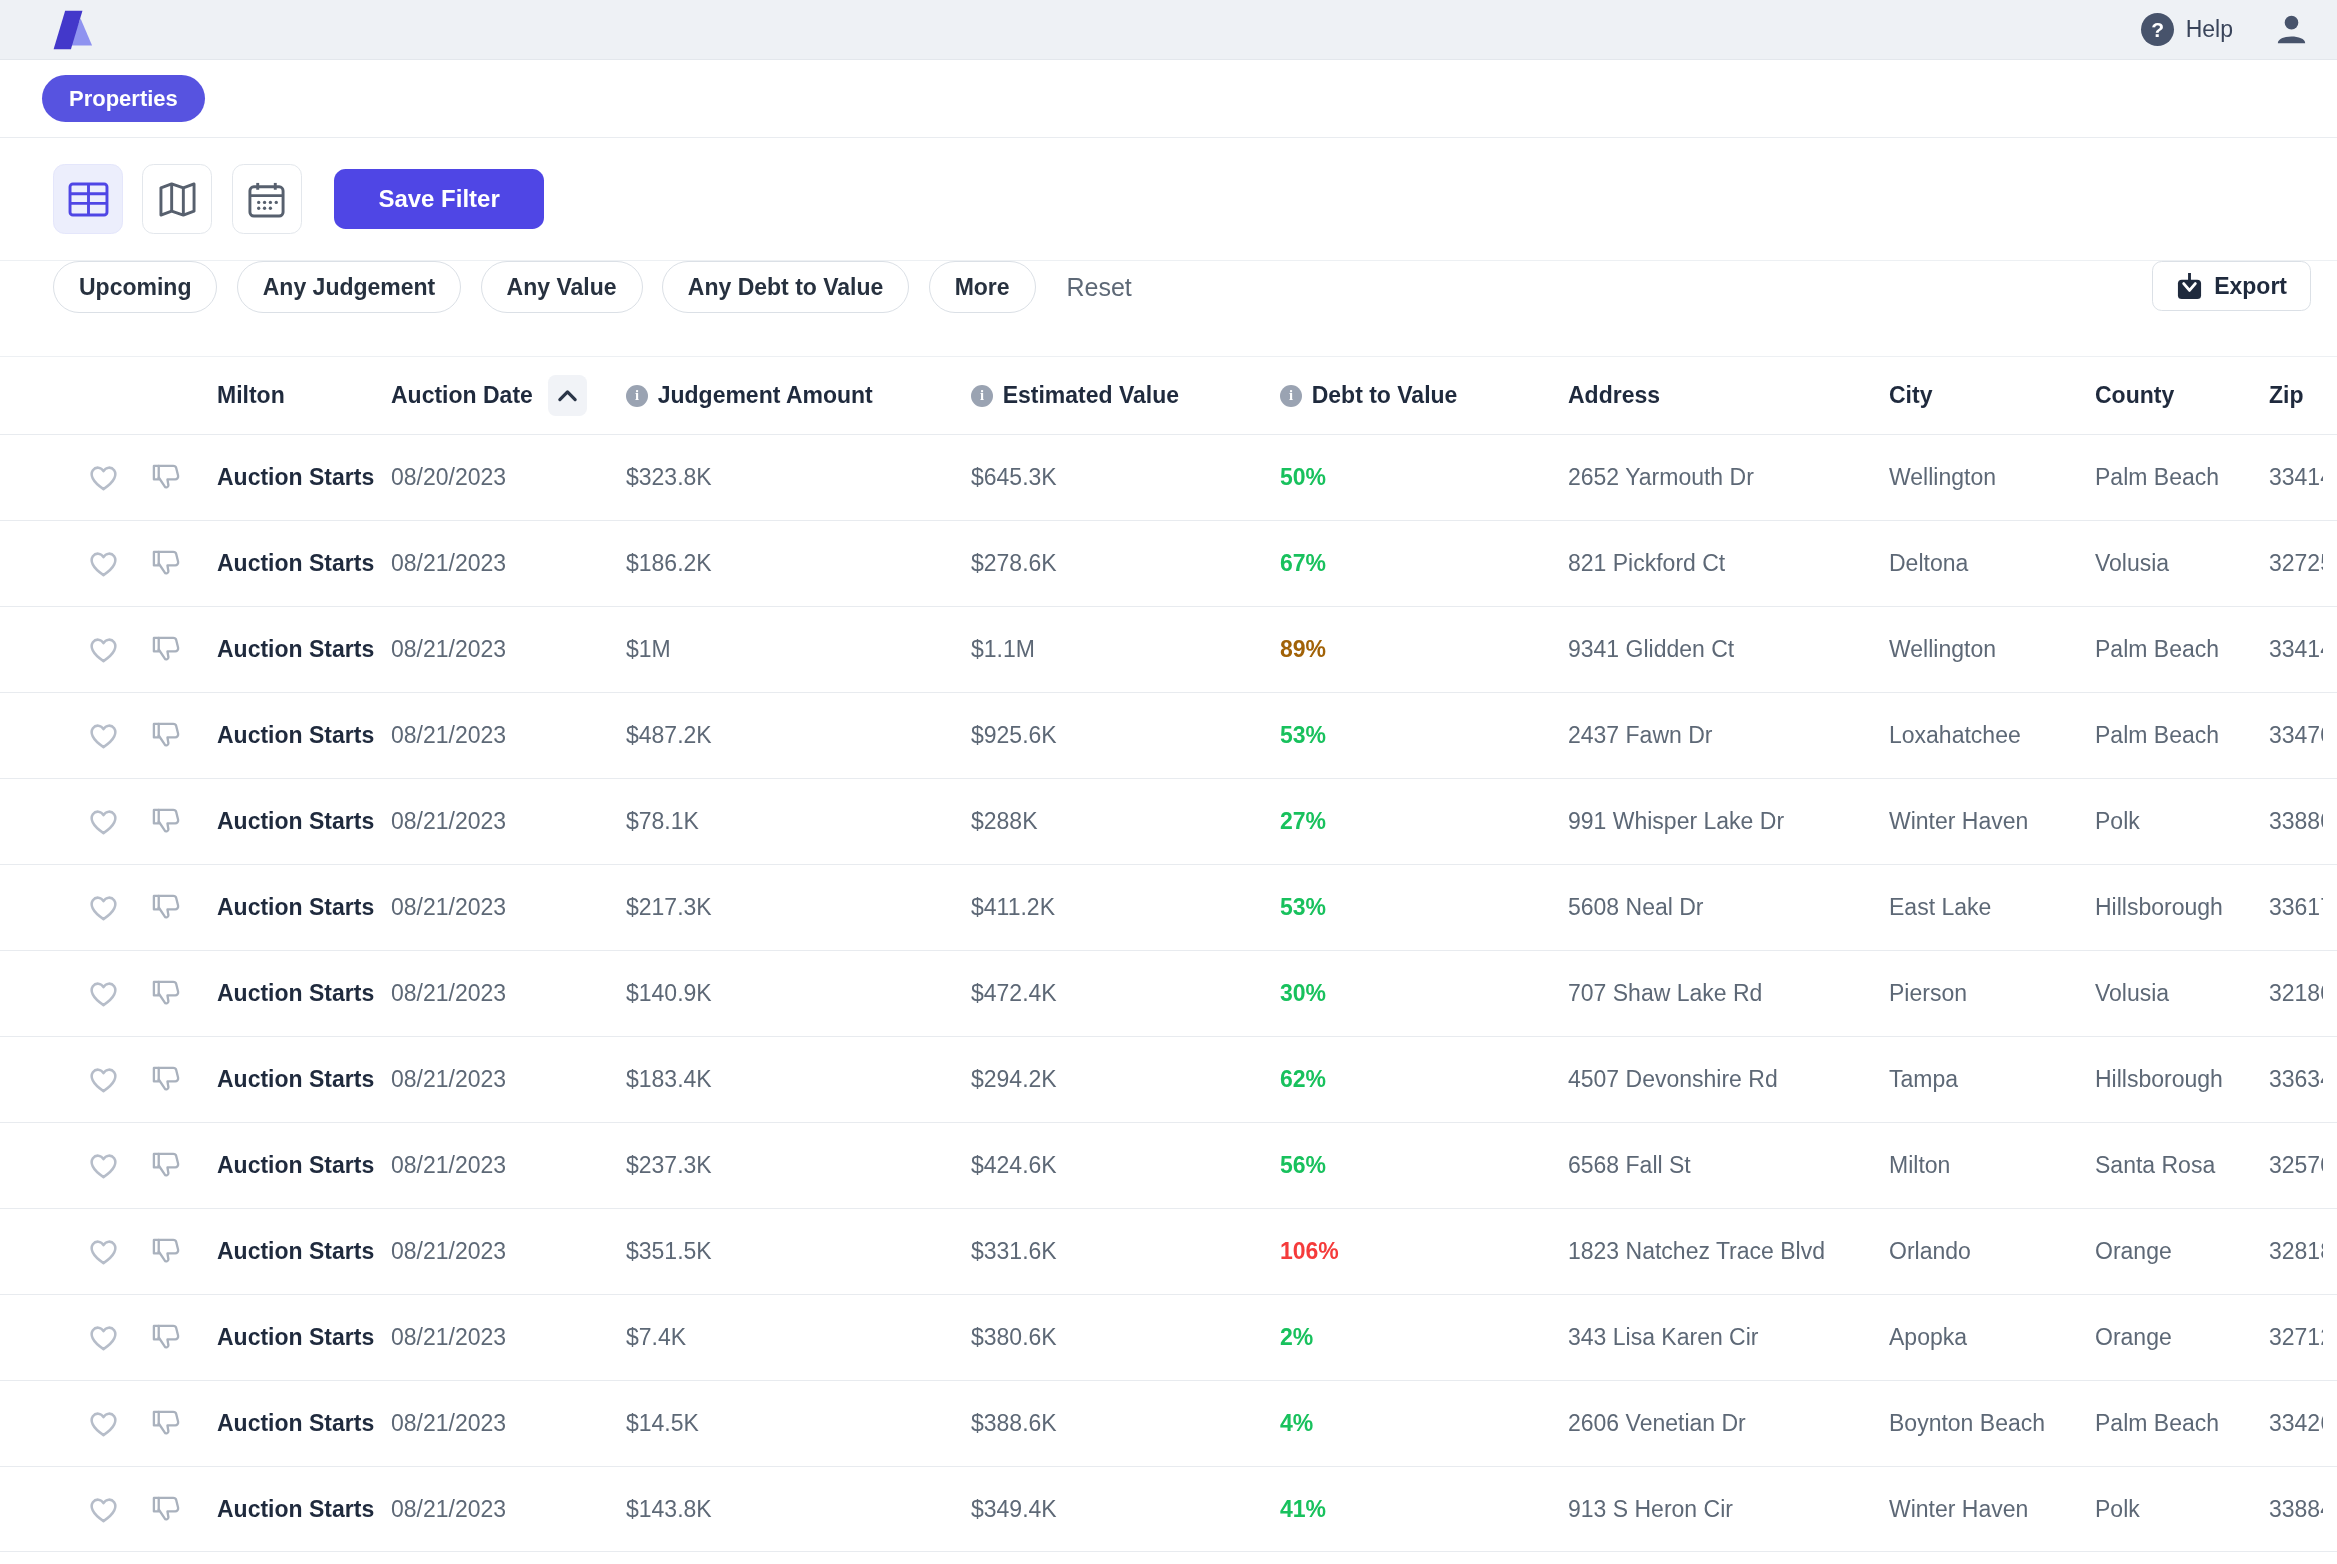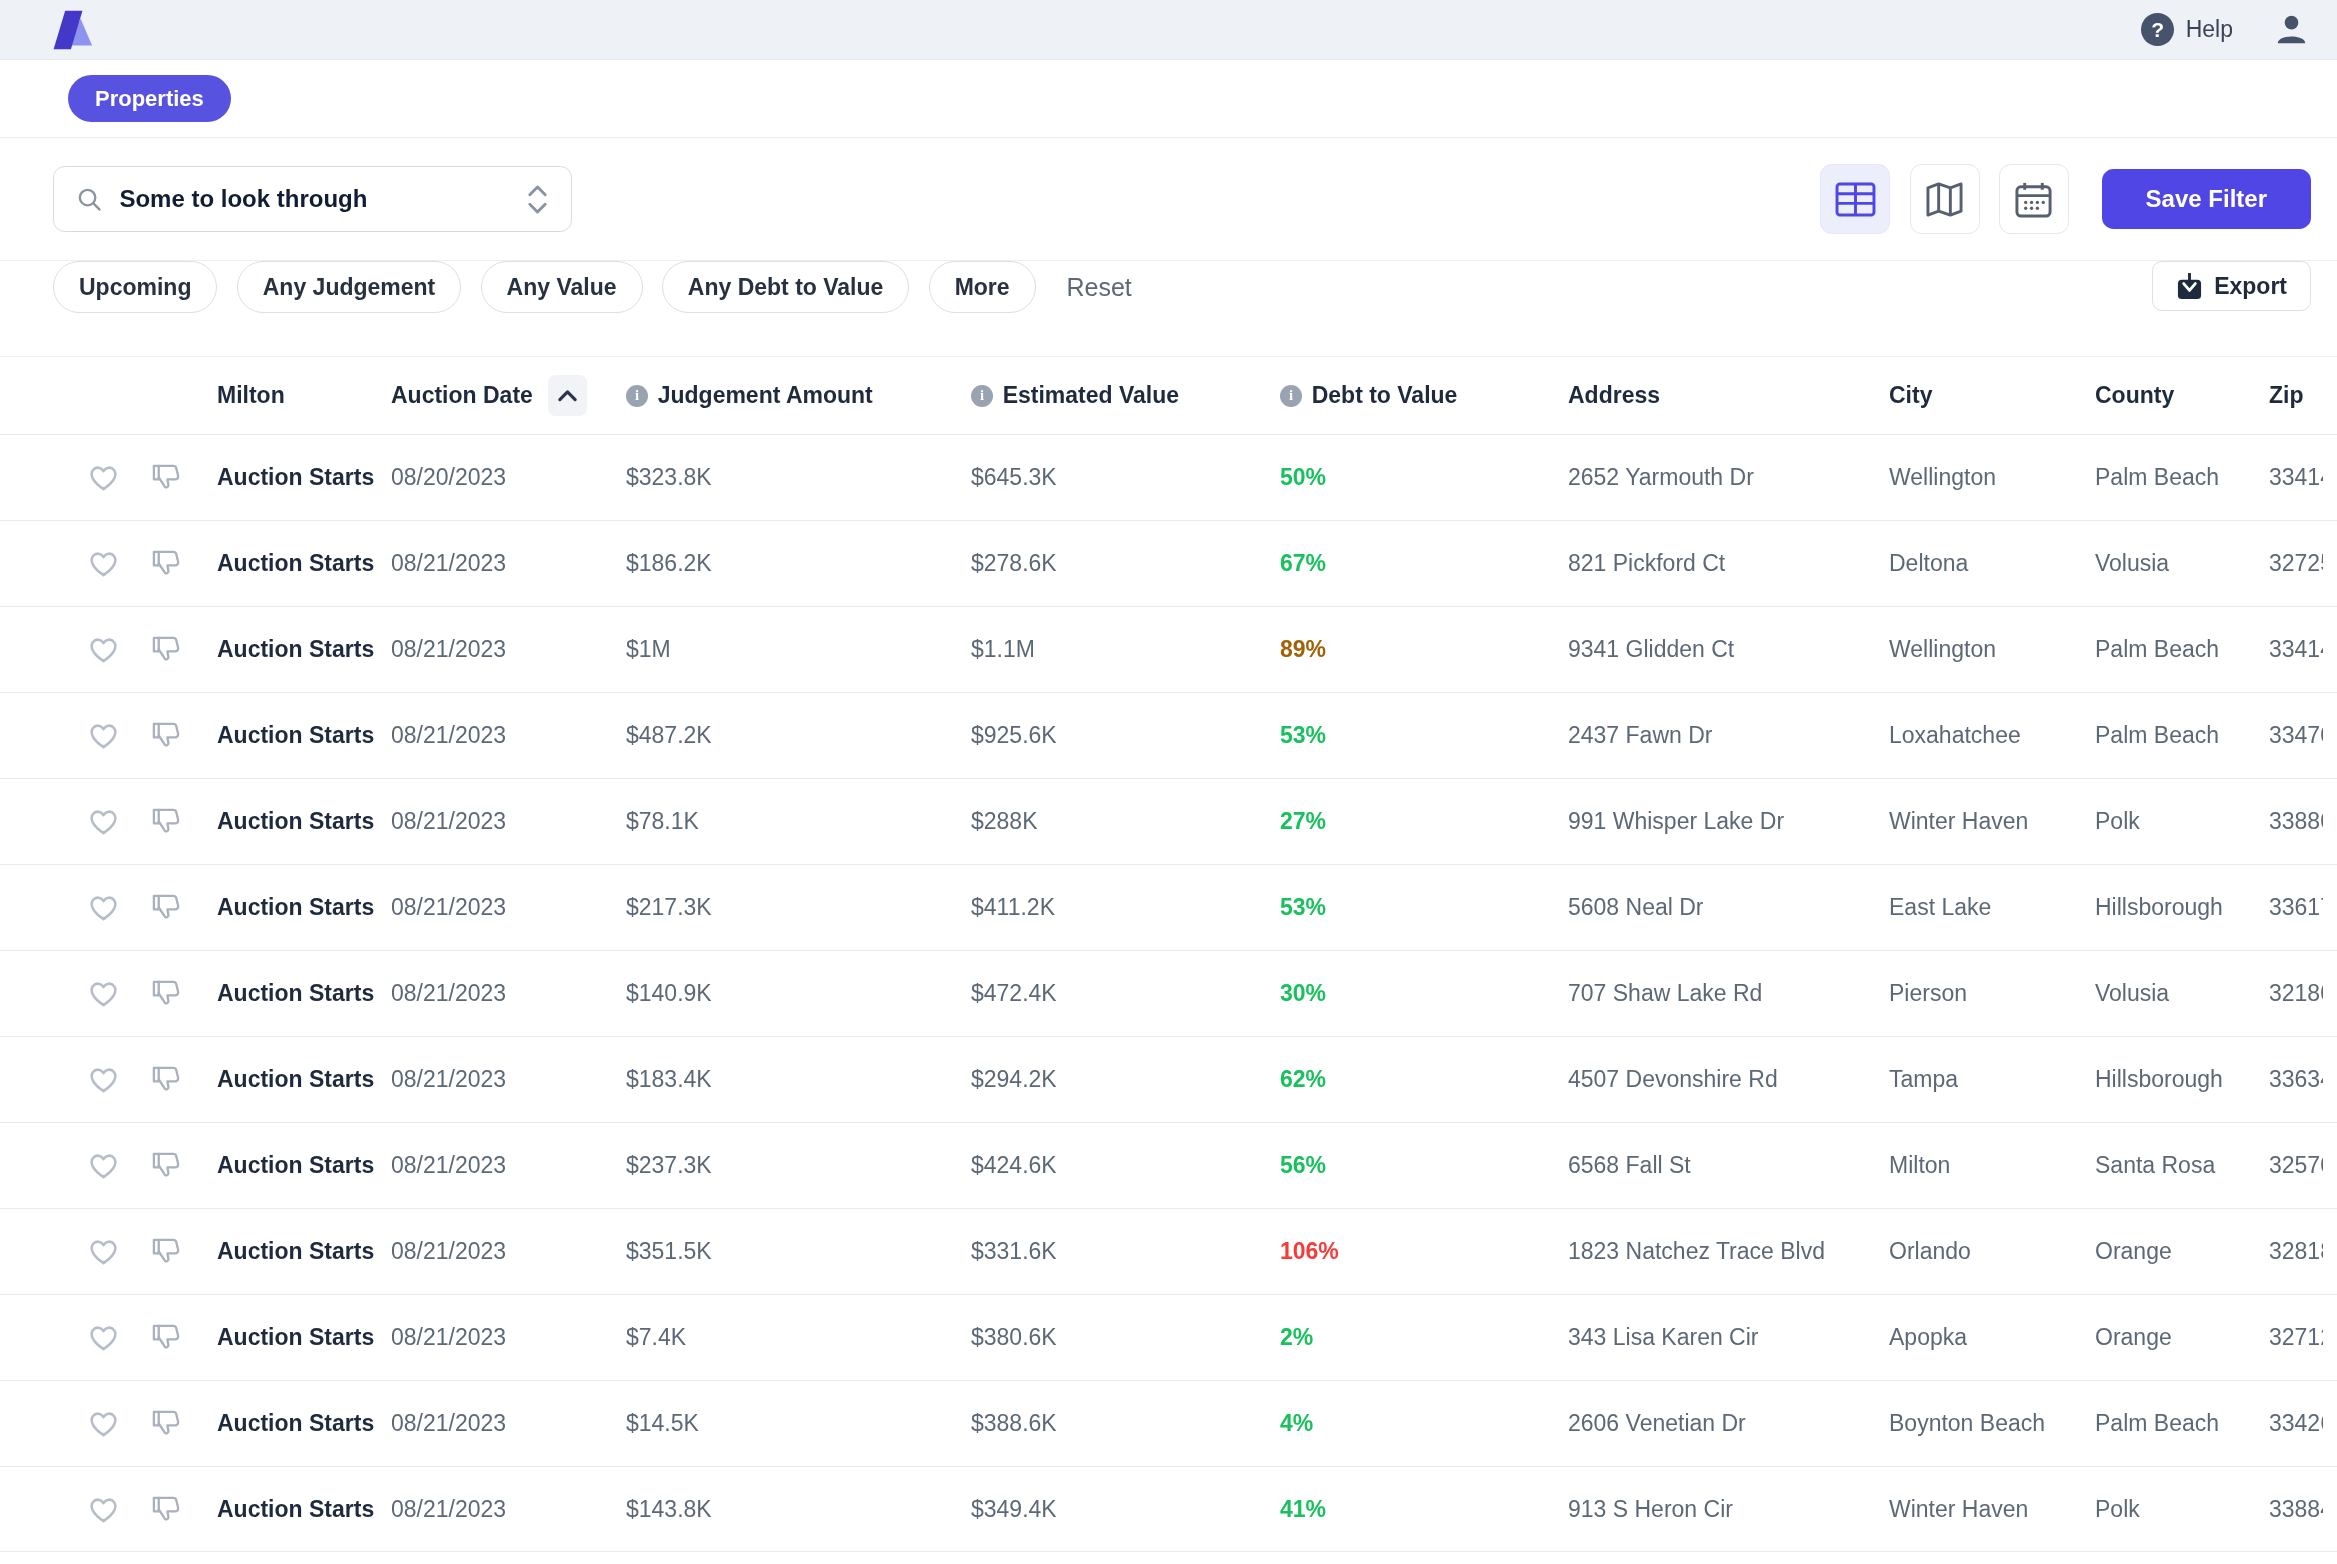--- a/index.html
+++ b/index.html
@@ -9,21 +9,21 @@
   
   .topbar { height:60px; background:#eef1f5; border-bottom:1px solid #e3e7ec;
     display:flex; align-items:center; justify-content:space-between; padding:0 27px 0 44px; }
   .topbar-right { display:flex; align-items:center; gap:39px; }
   .help { display:flex; align-items:center; gap:11.6px; cursor:pointer; }
   .help-circle { width:33px; height:33px; border-radius:50%; background:#47536b;
     color:#fff; font-size:21px; font-weight:700; display:flex; align-items:center; justify-content:center; }
   .help-label { font-size:23px; color:#39445a; }
 
   
-  .tabs-row { height:78px; display:flex; align-items:center; padding:0 68px;
+  .tabs-row { height:78px; display:flex; align-items:center; padding:0 42px;
     border-bottom:1px solid #e9ecf0; background:#fff; }
   .pill-tab { background:#5753e0; color:#fff; font-size:22px; font-weight:700;
     padding:10.6px 27px; border-radius:965px; cursor:pointer; }
 
   
   .toolbar-row { height:123px; display:flex; align-items:center; justify-content:space-between;
     padding:0 27px 0 53px; border-bottom:1px solid #edf0f3; }
   .search-box { width:519px; height:66px; border:1.9px solid #d6dbe2; border-radius:11.6px;
     display:flex; align-items:center; padding:0 21px; gap:15.4px; background:#fff; cursor:text; }
   .search-box .value { flex:1; font-size:24px; font-weight:700; color:#121d33; white-space:nowrap;
@@ -92,35 +92,20 @@
       </svg>
     </span>
   </div>
 </header>
 
 <nav class="tabs-row">
   <span class="pill-tab">Properties</span>
 </nav>
 
 <section class="toolbar-row">
-  <div class="search-box">
-    <span>
-      <svg width="29" height="29" viewBox="0 0 30 30" fill="none" stroke="#8a93a1" stroke-width="2.4">
-        <circle cx="13" cy="13" r="8"></circle>
-          <line x1="19" y1="19" x2="26" y2="26"></line>
-      </svg>
-    </span>
-    <span class="value">Some to look through</span>
-    <span>
-      <svg width="25" height="33" viewBox="0 0 26 34" fill="none" stroke="#8a93a1" stroke-width="3" stroke-linecap="round" stroke-linejoin="round">
-        <polyline points="5,12 13,4 21,12"></polyline>
-          <polyline points="5,22 13,30 21,22"></polyline>
-      </svg>
-    </span>
-  </div>
   <div class="toolbar-right">
     <button class="icon-btn active">
       <span>
         <svg width="41" height="35" viewBox="0 0 42 36" fill="none" stroke="#4f46e5" stroke-width="3">
           <rect x="2" y="2" width="38" height="32" rx="3"></rect>
           <line x1="2" y1="12" x2="40" y2="12"></line>
             <line x1="2" y1="22" x2="40" y2="22"></line>
           <line x1="21" y1="2" x2="21" y2="34"></line>
         </svg>
       </span>

